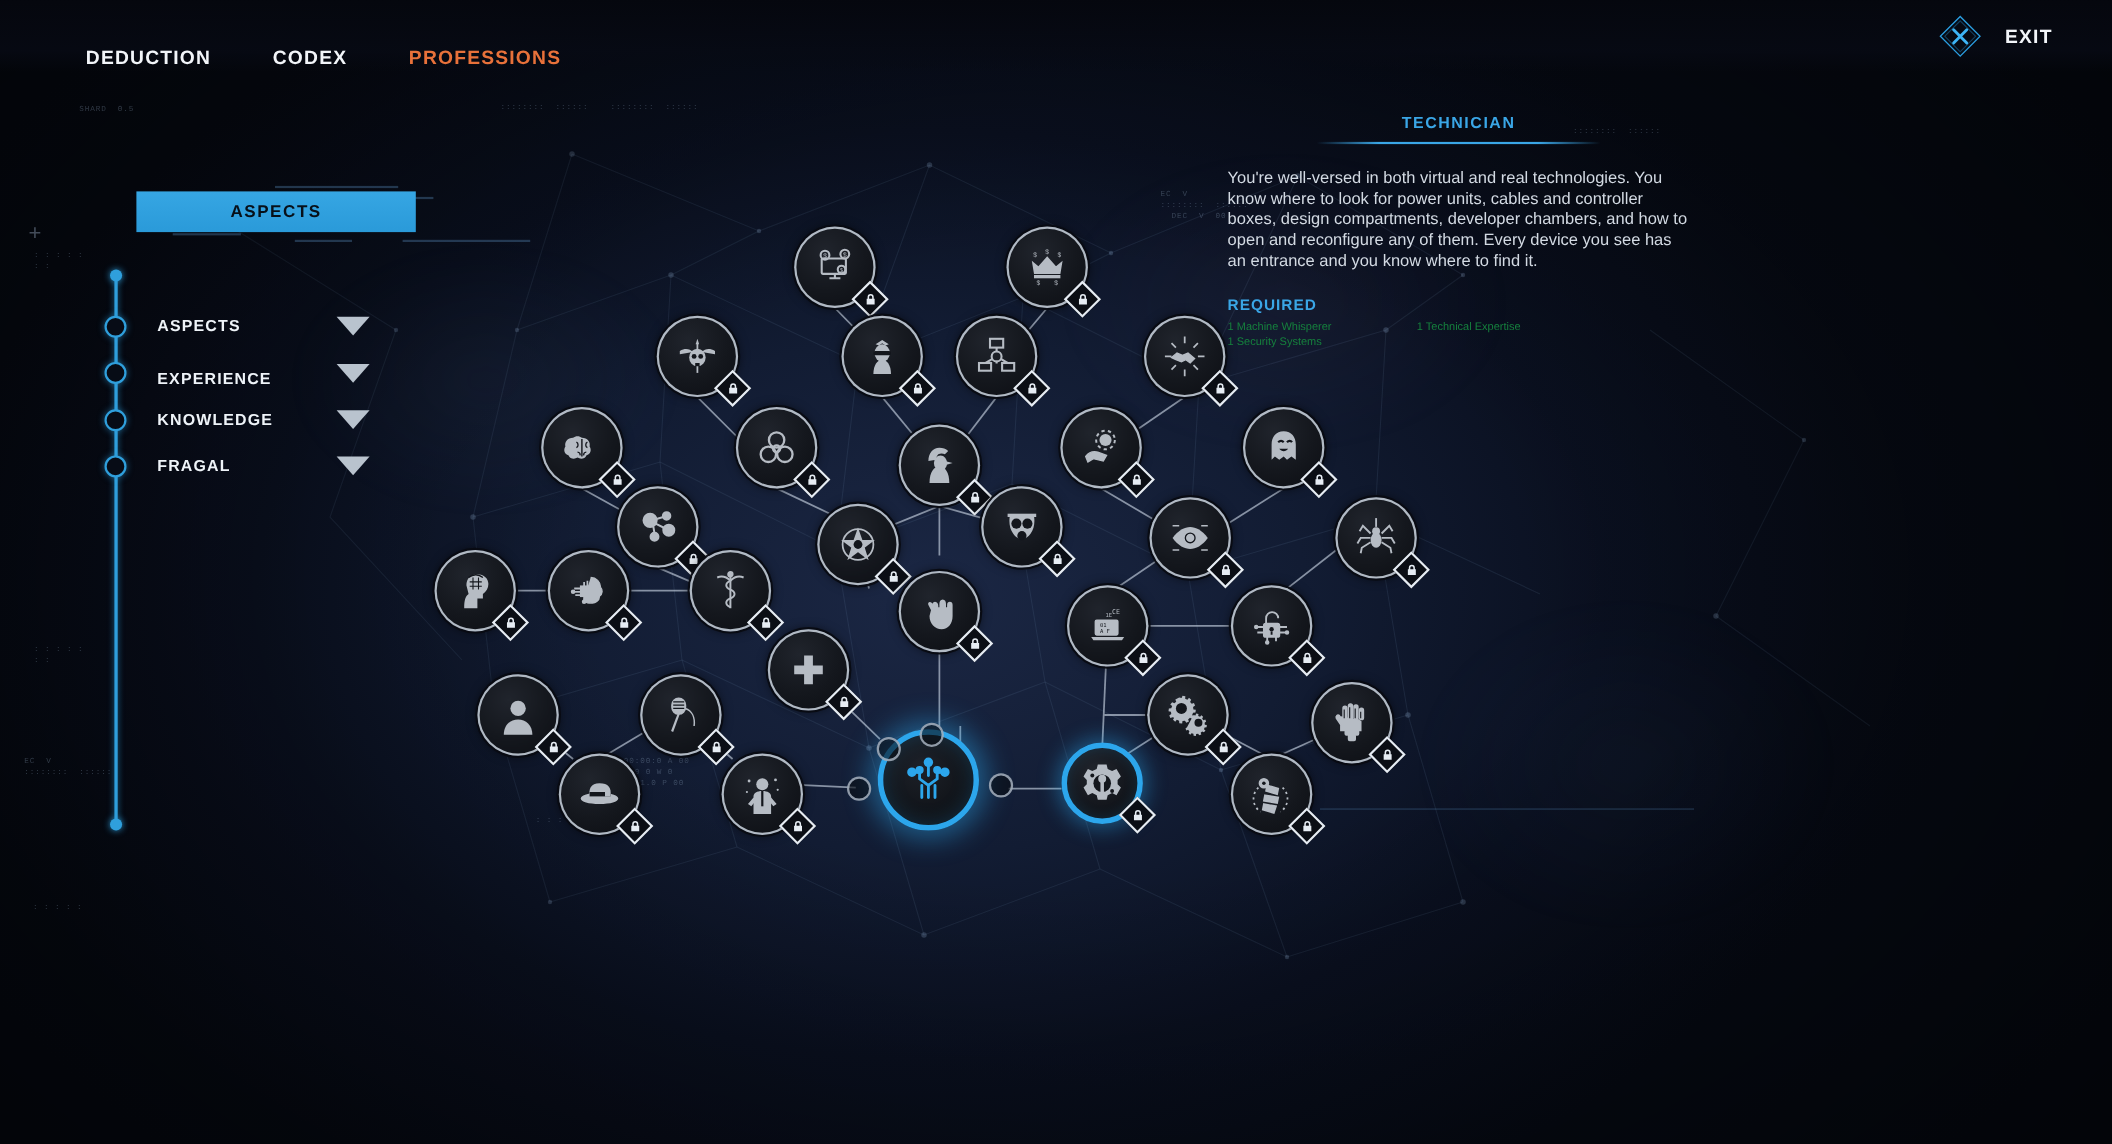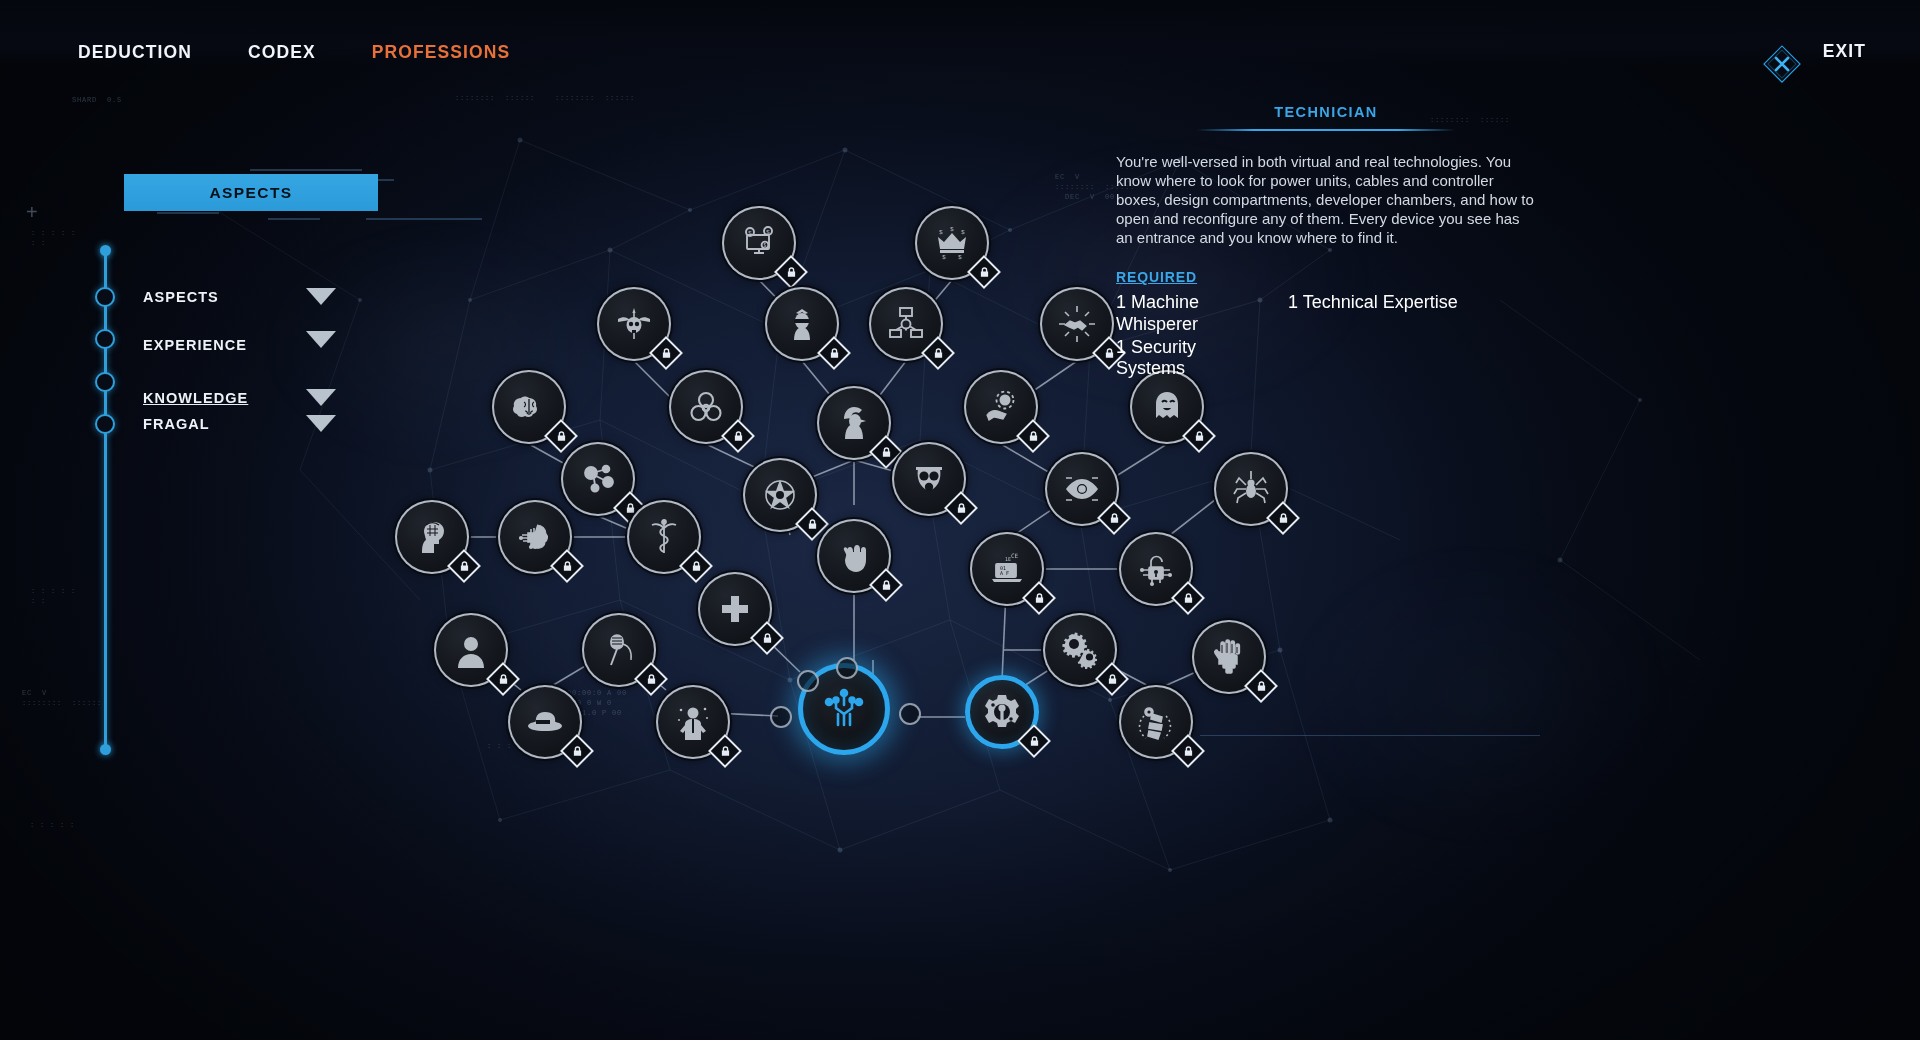--- a/index.html
+++ b/index.html
@@ -43,21 +43,21 @@
     display:flex; align-items:center;
   }
   .nav{ display:flex; align-items:center; gap:56px; margin-left:78px;margin-top:39px; }
   .nav-item{
     font-size:17.5px; font-weight:bold; letter-spacing:1.1px;
     color:#f2f5f9; cursor:pointer; white-space:nowrap;
   }
   .nav-item.active{ color:#e8713a; }
   .exit-wrap{
     position:absolute; right:54px; top:0; height:66px;
-    display:flex; align-items:flex-start; gap:18px; cursor:pointer;margin-top:41px;
+    display:flex; align-items:center; gap:18px; cursor:pointer;
   }
   .exit-icon{ position:relative; width:46px; height:46px; }
   .exit-label{ font-size:17.5px; font-weight:bold; letter-spacing:1.1px; color:#f2f5f9; }
 
   
   .aspects-btn{
     position:absolute; left:124px; top:174px; width:254px; height:37px;
     background:linear-gradient(180deg,#36a6e3 0%, #2a9ad9 100%);
     display:flex; align-items:center; justify-content:center;
     font-size:15.5px; font-weight:bold; letter-spacing:1.4px; color:#071019;
@@ -93,26 +93,26 @@
   .info-title{
     text-align:center; font-size:14.5px; font-weight:bold; letter-spacing:1.4px;
     color:#3aa6e6; padding-bottom:9px;
   }
   .info-rule{
     height:2px; width:258px; margin:0 auto 22px auto;
     background:linear-gradient(90deg, rgba(58,166,230,0) 0%, #3aa6e6 22%, #3aa6e6 78%, rgba(58,166,230,0) 100%);
   }
   .info-desc{ font-size:15px; line-height:1.26; color:#d3dae3; }
   .req-title{
-    margin-top:22px; font-size:14px; font-weight:bold; letter-spacing:.9px; color:#3aa6e6;text-decoration:underline;
+    margin-top:22px; font-size:14px; font-weight:bold; letter-spacing:.9px; color:#3aa6e6;
   }
   .req-grid{
     margin-top:7px; display:grid; grid-template-columns:148px auto;
     row-gap:2px; column-gap:24px;
-    font-size:18px; color:#ffffff; line-height:1.18;
+    font-size:10px; color:#15803d; line-height:1.18;
   }
 
   
   .tree{ position:absolute; inset:0; }
   svg.edges{ position:absolute; inset:0; width:1920px; height:1040px; }
 
   .node{ position:absolute; width:74px; height:74px; cursor:pointer; }
   .node .ring{
     position:absolute; inset:0; border-radius:50%;
     border:2px solid rgba(216,226,238,.80);
@@ -953,21 +953,21 @@
 
   <div id="cats">
       <div class="cat" style="top: 284px;">
         <div class="cat-label">ASPECTS</div>
         <div class="cat-arrow"></div>
       </div>
       <div class="cat" style="top: 327px; align-items: flex-end;">
         <div class="cat-label">EXPERIENCE</div>
         <div class="cat-arrow"></div>
       </div>
-      <div class="cat" style="top: 385px; text-decoration: underline;">
+      <div class="cat" style="top: 369px;">
         <div class="cat-label">KNOWLEDGE</div>
         <div class="cat-arrow"></div>
       </div>
       <div class="cat" style="top: 411px;">
         <div class="cat-label">FRAGAL</div>
         <div class="cat-arrow"></div>
       </div>
     </div>
 
   <div class="infopanel">

